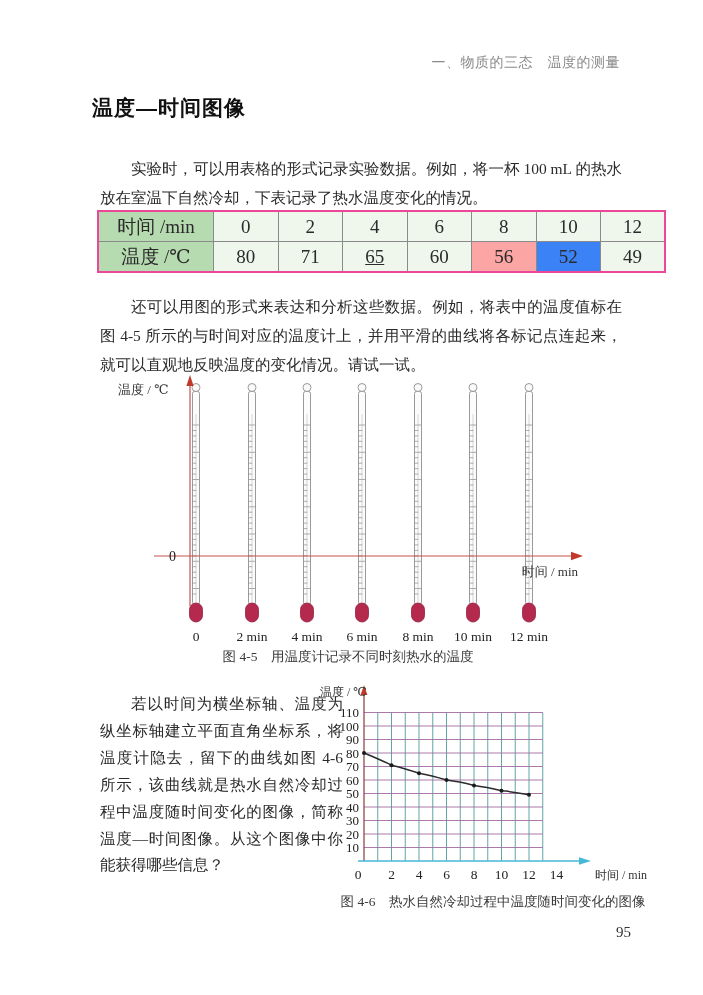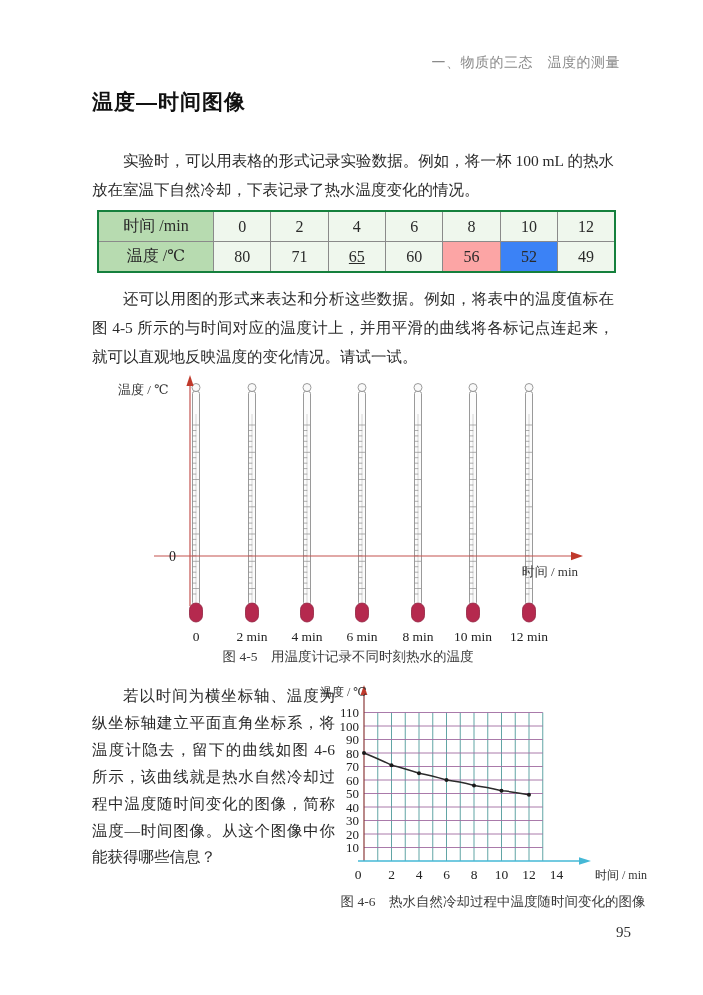--- a/index.html
+++ b/index.html
@@ -5,33 +5,33 @@
   html,body{margin:0;padding:0;background:#fff;}
   .page{
     position:relative;width:703px;height:995px;background:#ffffff;
     font-family:"Liberation Serif","DejaVu Serif",serif;color:#2a2a2a;overflow:hidden;
   }
   .running-head{
     position:absolute;top:54px;right:83px;font-size:14px;color:#8a8a8a;
     font-family:"Liberation Sans","DejaVu Sans",sans-serif;letter-spacing:.5px;
   }
   .page-title{
-    position:absolute;left:92px;top:88px;margin:0;font-size:21px;font-weight:bold;color:#111;
+    position:absolute;left:92px;top:94px;margin:0;font-size:21px;font-weight:bold;color:#111;
     font-family:"Liberation Sans","DejaVu Sans",sans-serif;letter-spacing:1px;
   }
   .body-par{
-    position:absolute;margin:0;font-size:15.5px;line-height:29px;text-align:justify;
+    position:absolute;margin:8px;font-size:15.5px;line-height:29px;text-align:justify;
     text-indent:2em;color:#2a2a2a;
   }
   .par-1{left:92px;top:146px;width:522px;}
   .par-2{left:92px;top:284px;width:522px;}
   .par-3{left:92px;top:683px;width:243px;line-height:26.9px;}
   table.data-table{
-    position:absolute;left:97px;top:210px;width:519px;border-collapse:collapse;
-    border:2px solid #15803d;font-size:16px;table-layout:fixed;
+    position:absolute;left:97px;top:210px;width:569px;border-collapse:collapse;
+    border:2px solid #ec4899;font-size:19px;table-layout:fixed;
   }
   table.data-table th,table.data-table td{
     border:1px solid #8a8a8a;text-align:center;height:29px;padding:0;font-weight:normal;
   }
   table.data-table th{width:114px;}
   .fig45-svg{position:absolute;left:88px;top:374px;}
   .fig45-caption{
     position:absolute;left:88px;top:648px;width:520px;text-align:center;
     font-size:13.5px;color:#3a3a3a;
   }

